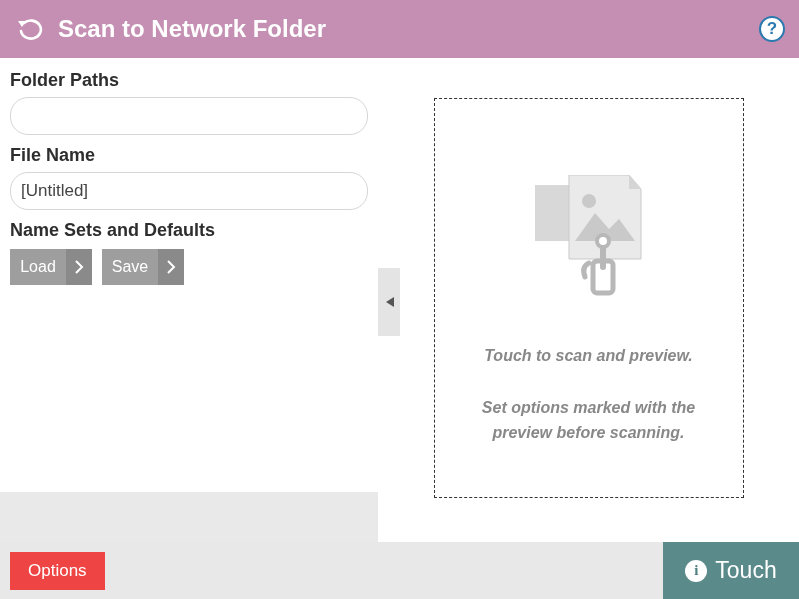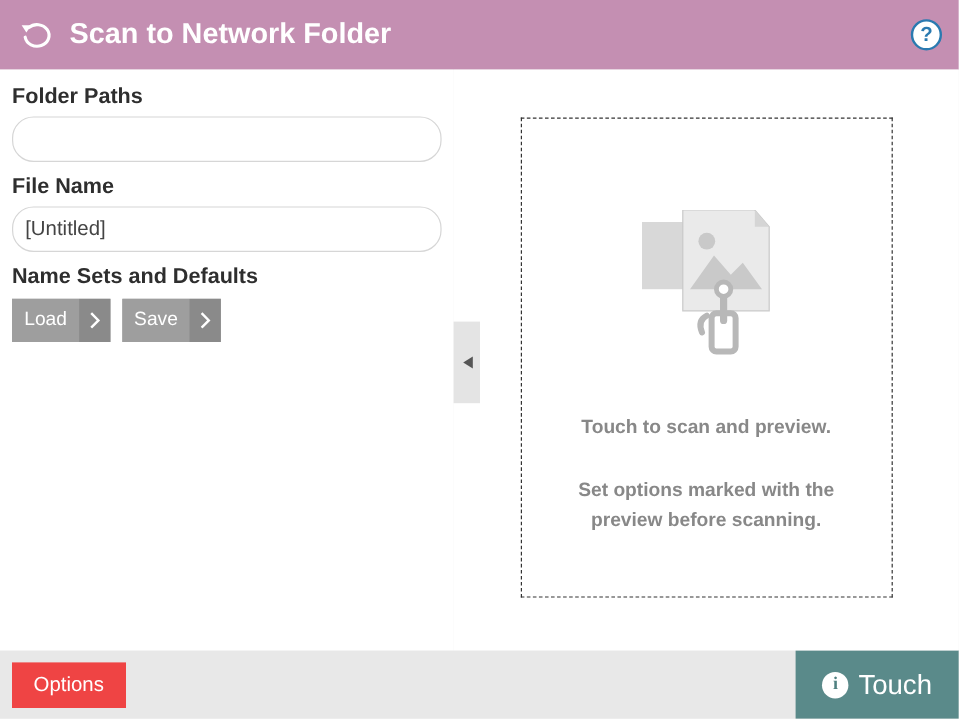--- a/index.html
+++ b/index.html
@@ -42,21 +42,21 @@
   
   .main {
     flex: 1;
     display: flex;
     position: relative;
   }
 
   .left-pane {
     width: 378px;
     display: flex;
-    flex-direction: row;
+    flex-direction: column;
   }
   .form-area {
     padding: 12px 10px 10px 10px;
     background: #fff;
     flex: 0 0 auto;
   }
   .left-fill {
     flex: 1;
     background: #fff;
   }
@@ -149,20 +149,21 @@
     padding-top: 76px;
     cursor: pointer;
   }
   .preview-icon { margin-bottom: 38px; }
   .preview-text {
     color: #888;
     font-size: 16px;
     font-weight: bold;
     text-align: center;
     line-height: 1.6;
+    font-style: italic;
   }
   .preview-text .gap { height: 26px; }
 
   
   .footer {
     height: 57px;
     background: #e8e8e8;
     display: flex;
     align-items: center;
     justify-content: space-between;

